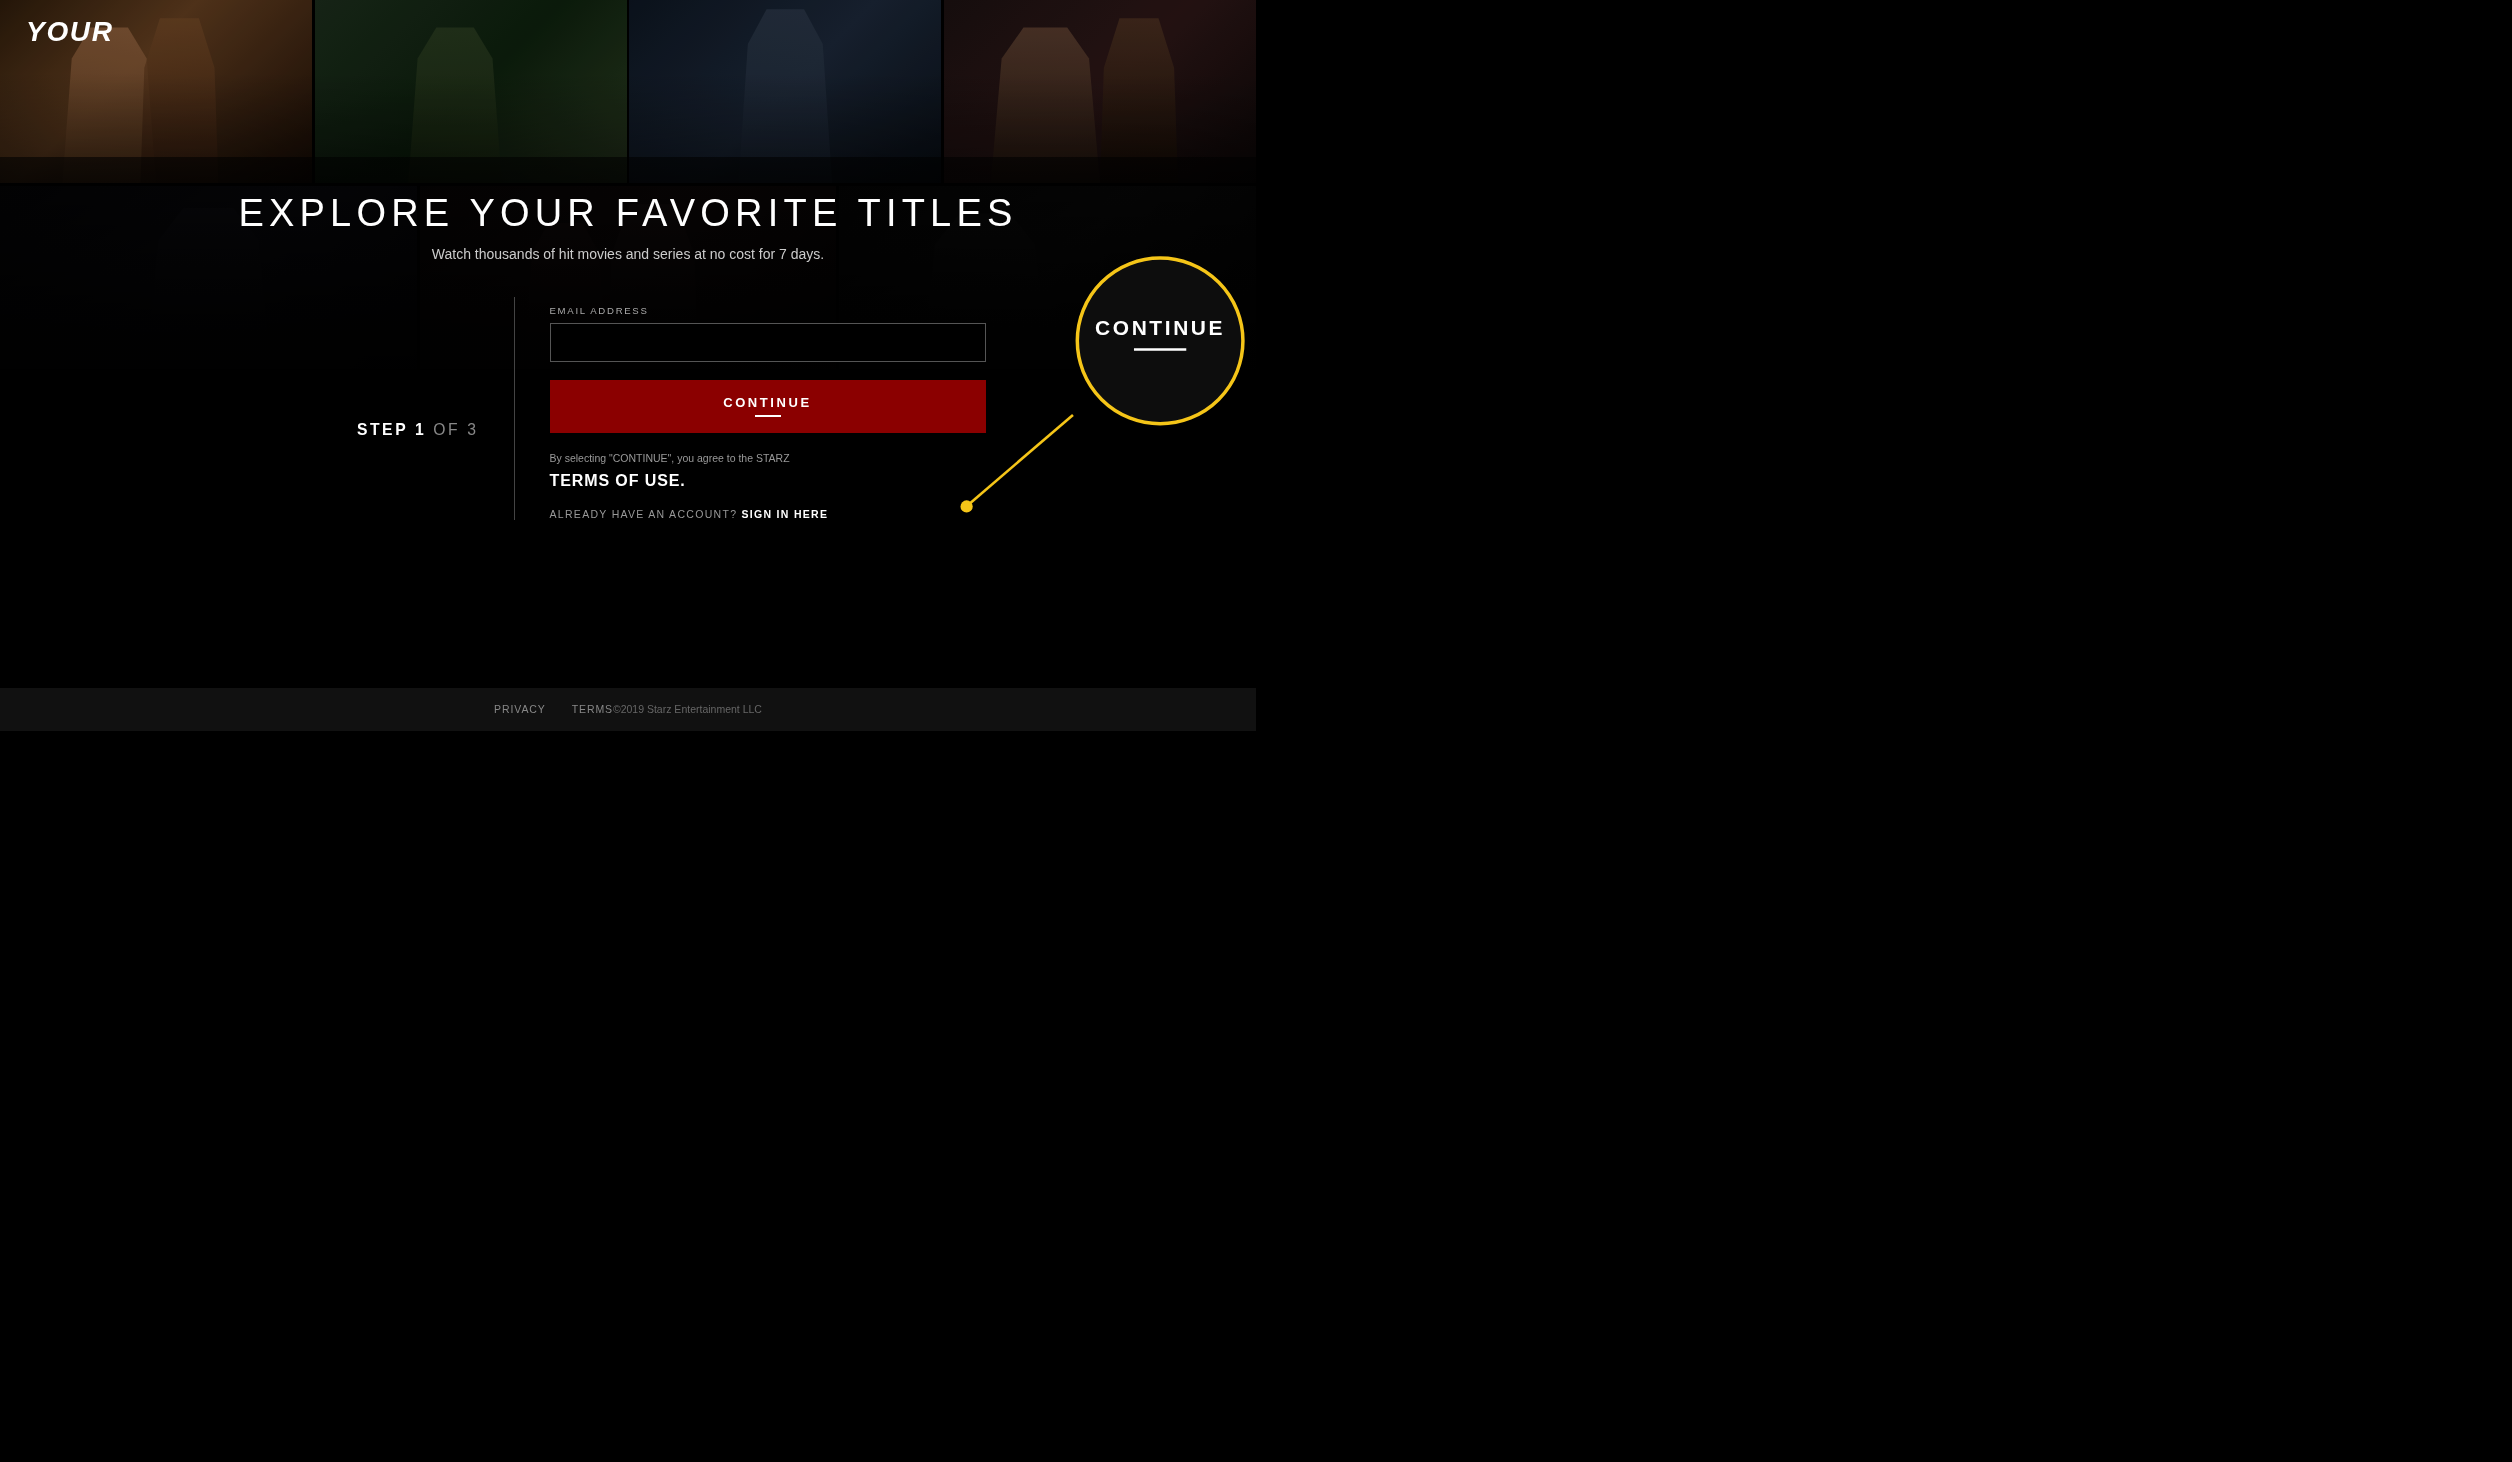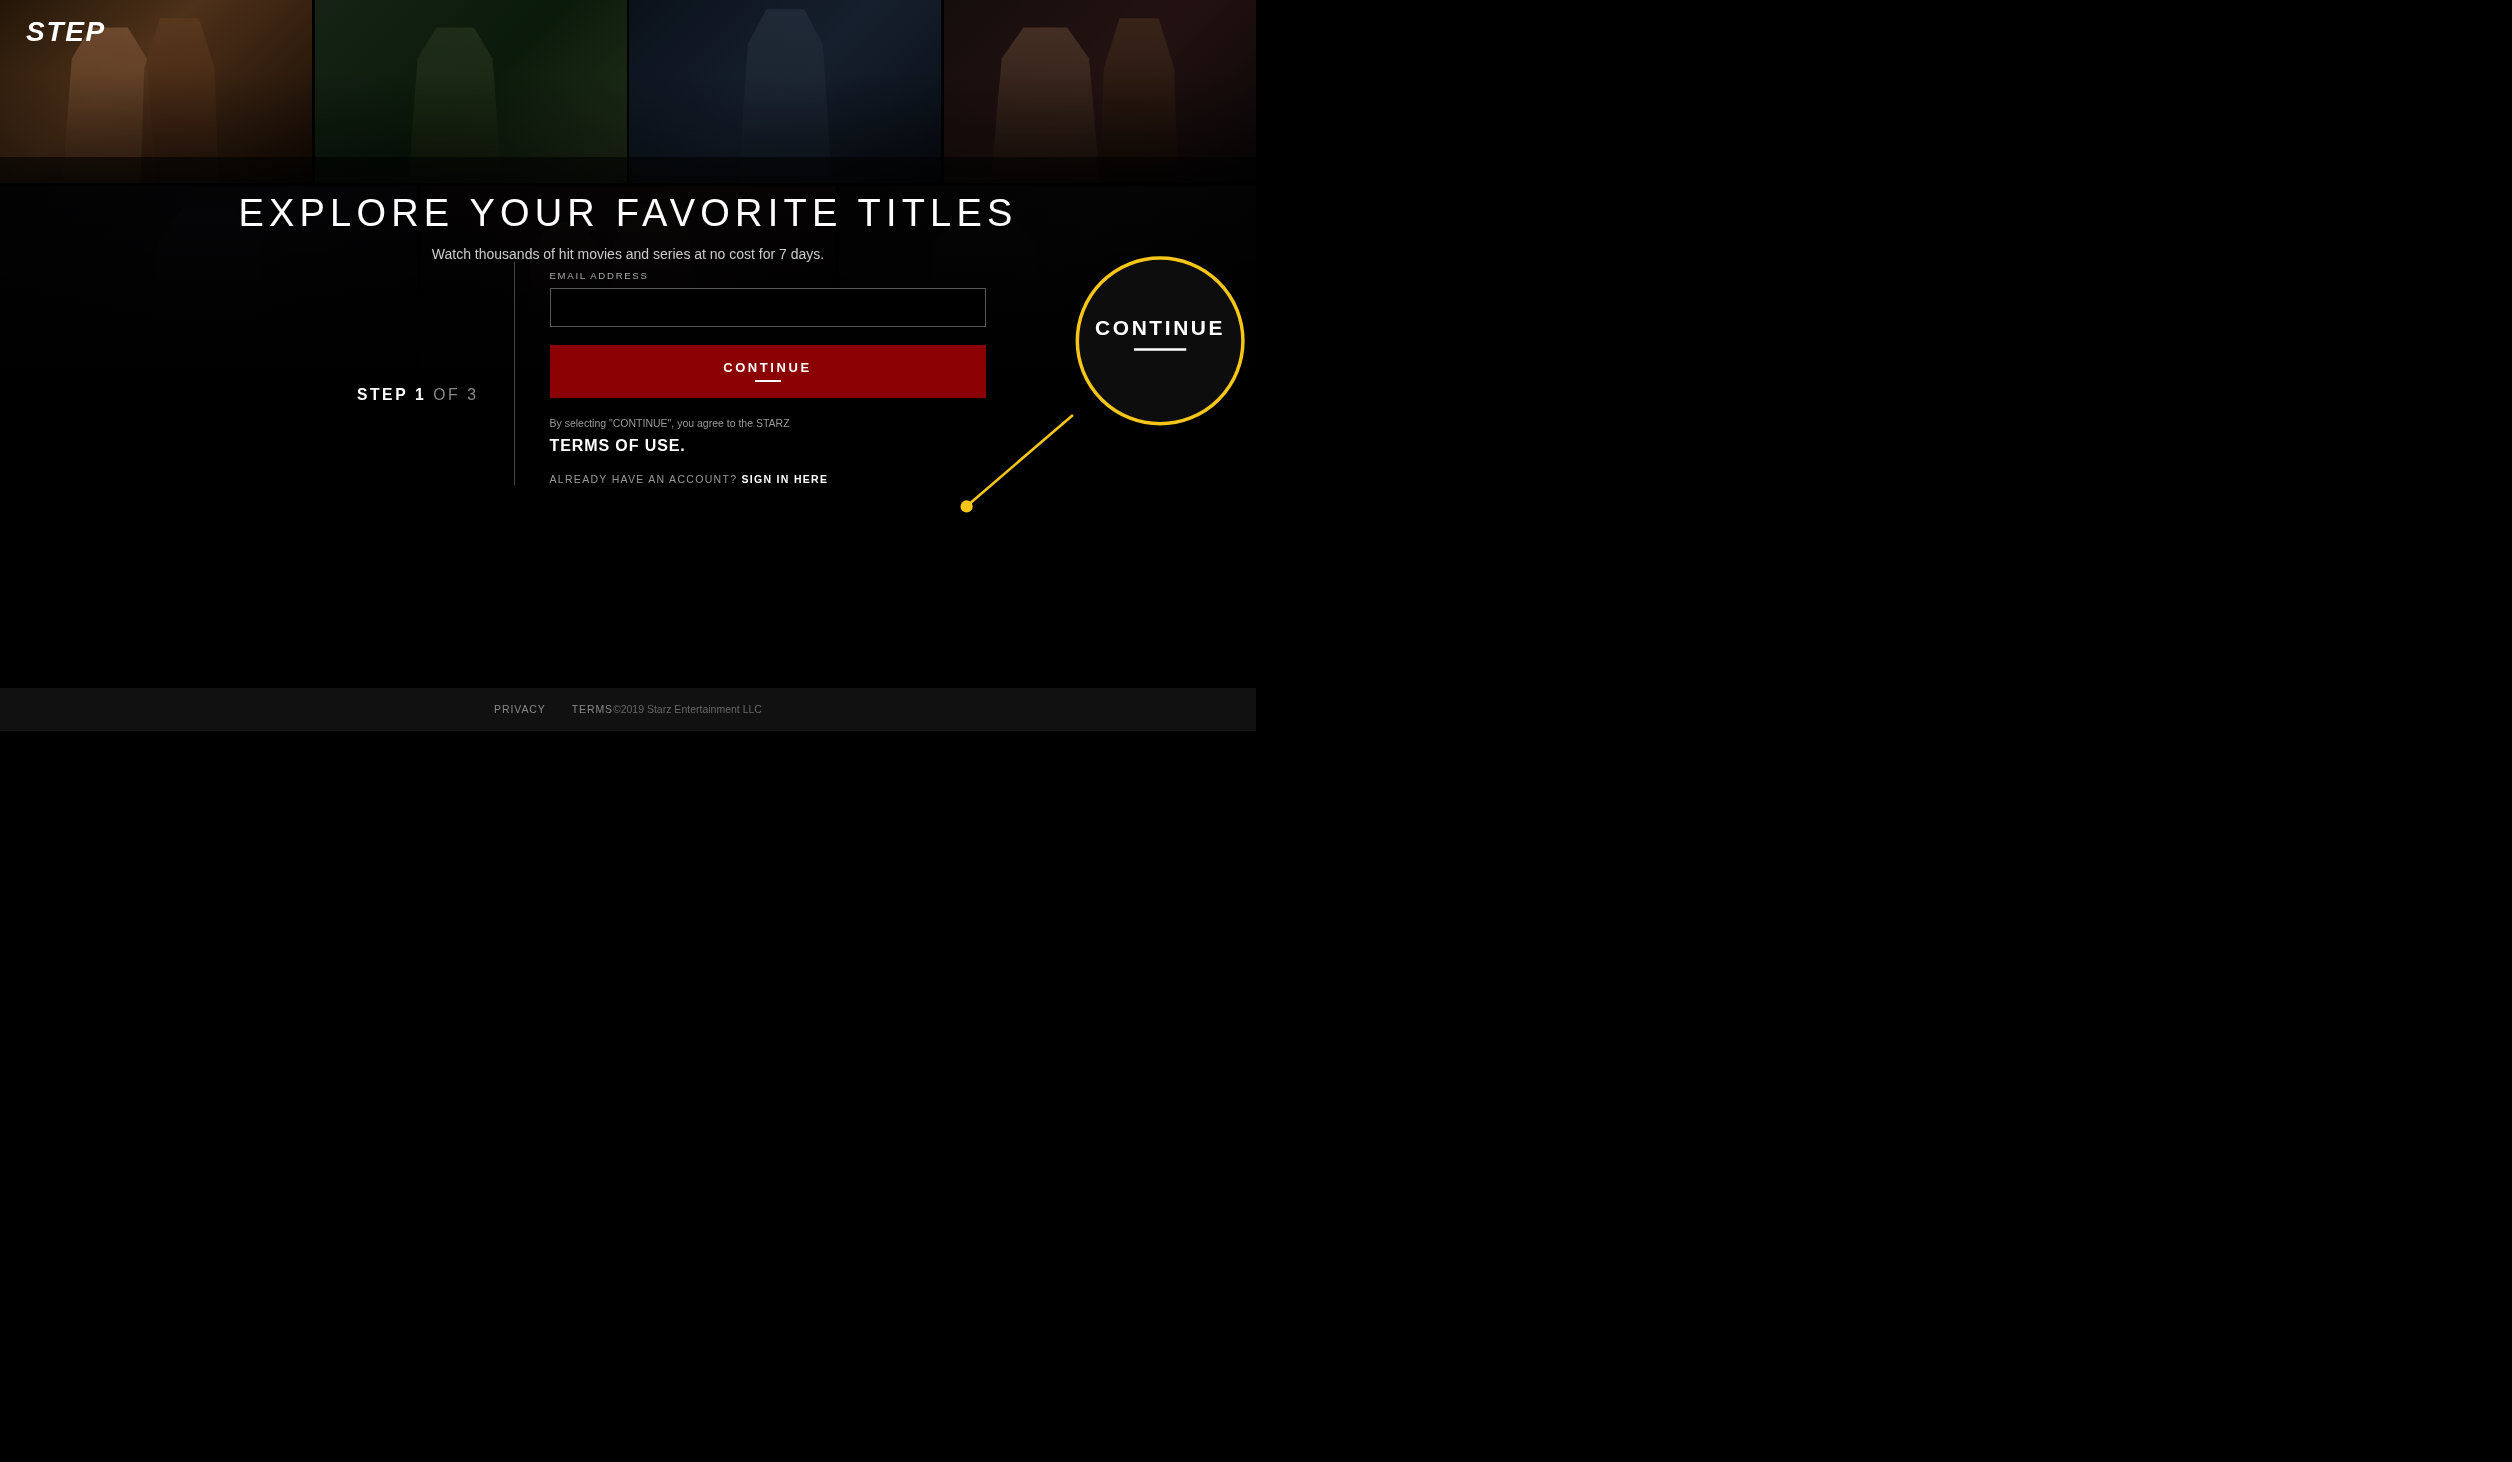--- a/index.html
+++ b/index.html
@@ -116,20 +116,21 @@
       text-transform: uppercase;
       color: #fff;
       text-align: center;
       margin-bottom: 10.5px;
     }
 
     .subheadline {
       font-size: 14px;
       color: #ccc;
       text-align: center;
+      margin-bottom: 35px;
       font-weight: 300;
     }
 
     
     .form-area {
       display: flex;
       width: 715px;
       gap: 0;
     }
 
@@ -351,21 +352,21 @@
   </div>
   <div class="hero-cell-2">
     <div class="cell-content">
       <div class="person-1" style="background: linear-gradient(to bottom, #252525, #101010); left:20%; height:85%;"></div>
     </div>
   </div>
 </div>
 
 <div class="dark-overlay"></div>
 
-<div class="logo">STEP</div>
+<div class="logo">YOUR</div>
 
 <div class="main-content">
 
   <h1 class="headline">EXPLORE YOUR FAVORITE TITLES</h1>
   <p class="subheadline">Watch thousands of hit movies and series at no cost for 7 days.</p>
 
   <div class="form-area">
 
     <div class="step-col">
       <div class="step-label">

